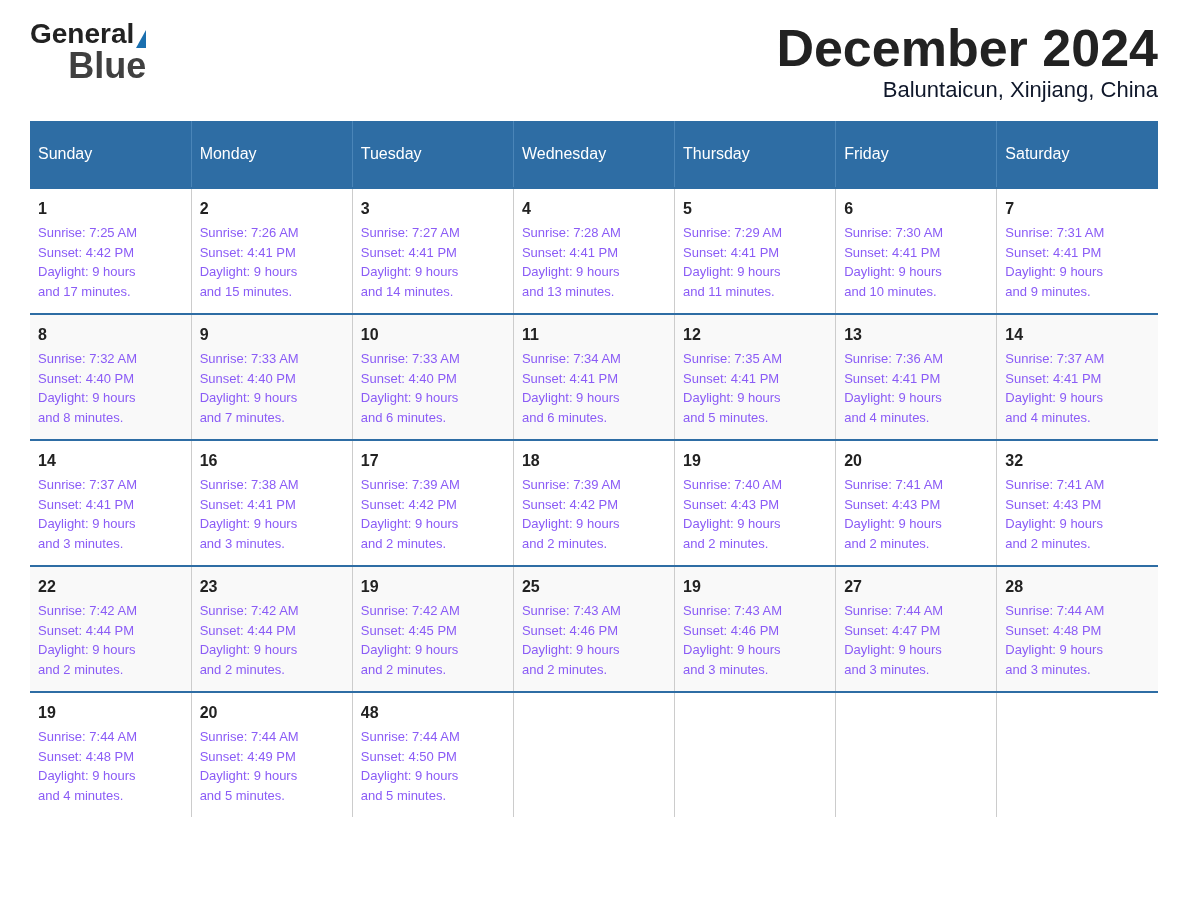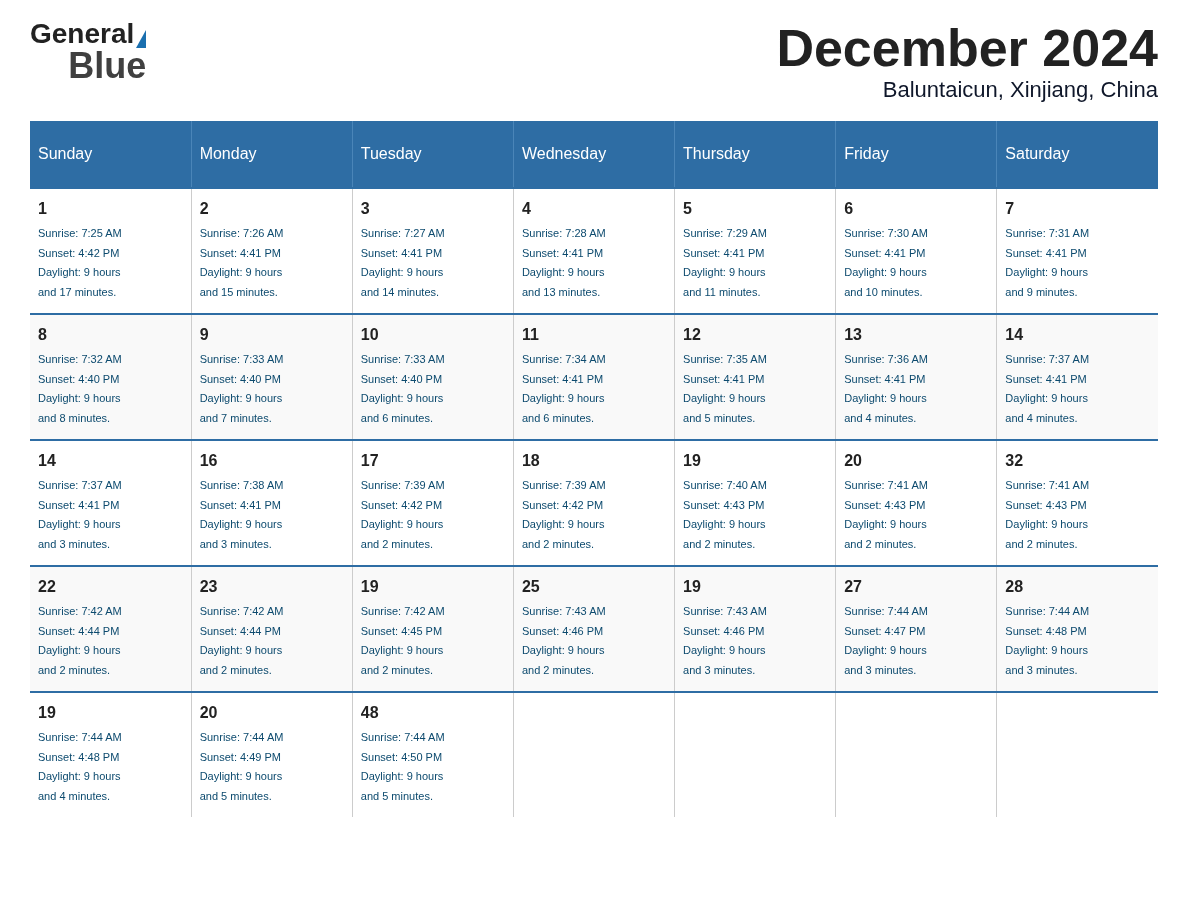--- a/index.html
+++ b/index.html
@@ -93,22 +93,22 @@
     tbody tr:nth-child(even) td {
       background: #f9f9f9;
     }
     .day-num {
       font-size: 16px;
       font-weight: bold;
       display: block;
       margin-bottom: 2px;
     }
     .day-info {
-      font-size: 11px;
-      color: #0c4a6e;
+      font-size: 13px;
+      color: #8b5cf6;
     }
     .empty-cell {
       background: #fff;
     }
   </style>
 </head>
 <body>
 
 <div class="header">
   <div class="logo">

